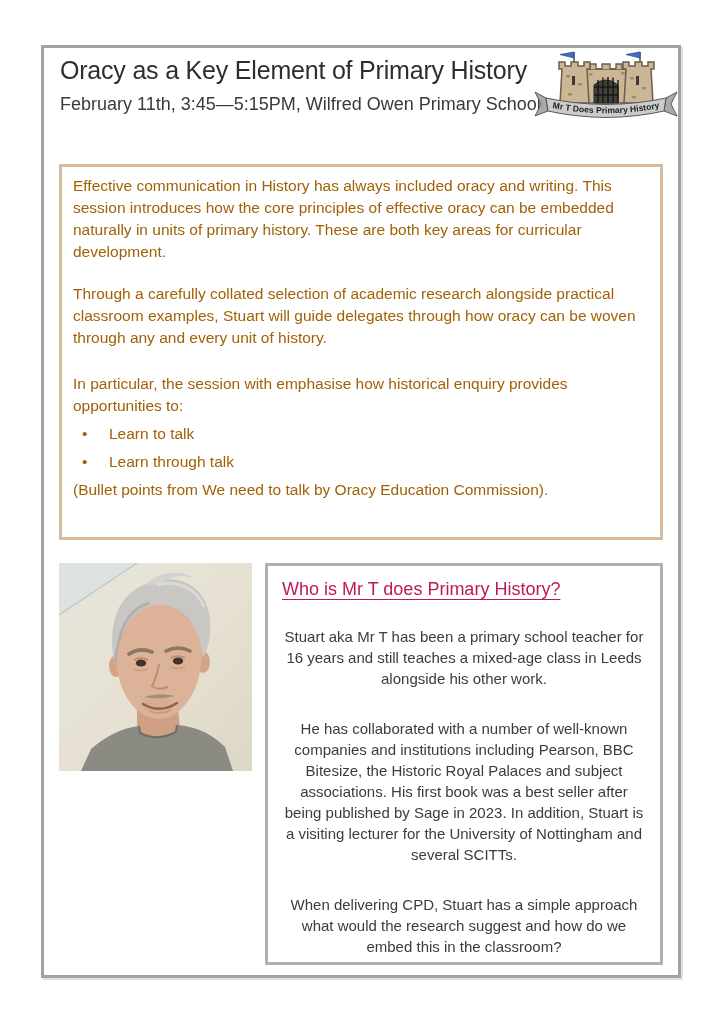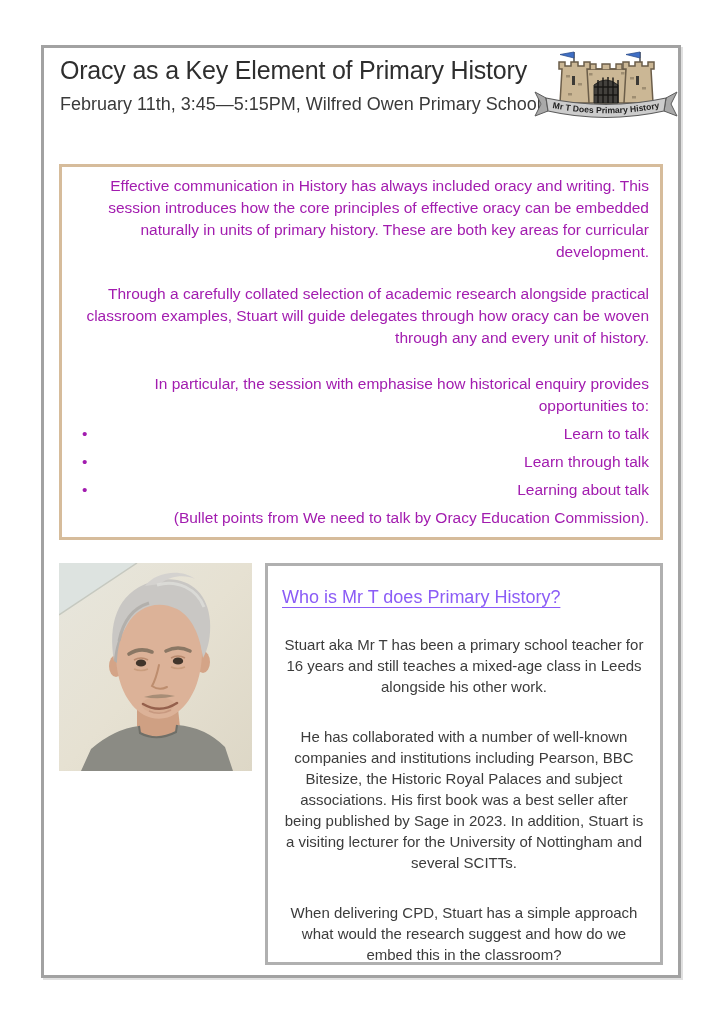--- a/index.html
+++ b/index.html
@@ -19,39 +19,39 @@
     margin:0;font-size:25px;line-height:32px;font-weight:400;color:#2e2e2e;
     letter-spacing:-0.2px;white-space:nowrap;
   }
   .subtitle{margin-top:6px;font-size:18px;line-height:24px;color:#3a3a3a;}
   .tickets{margin-top:8px;font-size:17.5px;line-height:24px;color:#3a3a3a;}
   .logo{position:absolute;top:1px;right:0px;width:144px;height:76px;}
   
   .desc-box{
     margin:10px 15px 0 15px;box-sizing:border-box;height:376px;overflow:hidden;
     border:3px solid #d6bc9b;padding:8px 11px 0 11px;
-    font-size:15.5px;line-height:22px;color:#a21caf;text-align:right;
+    font-size:15.5px;line-height:22px;color:#a16207;
   }
   .desc-box p{margin:0 0 24px 0;}
   .desc-box p.p1{margin-bottom:20px;}
   .desc-box p.p3{margin-bottom:6px;}
   .bullet-list{list-style:none;margin:0;padding:0;}
   .bullet-list li{position:relative;padding-left:36px;line-height:22px;margin-bottom:6px;}
   .bullet-list li::before{content:"\2022";position:absolute;left:9px;top:0;}
   .desc-box p.footnote{margin:0;}
   
   .bio-row{display:flex;margin:23px 15px 0 15px;gap:13px;}
   .photo{width:193px;height:208px;flex:none;display:block;}
   .bio-box{
     box-sizing:border-box;width:402px;height:402px;overflow:hidden;
     border:3px solid #b0b0b0;padding:12px 14px;
     font-size:15px;line-height:21px;color:#3c3c3c;
   }
   .bio-heading{
-    margin:8px 0 26px 0;font-size:18px;line-height:22px;font-weight:400;color:#8b5cf6;
+    margin:0 0 26px 0;font-size:18px;line-height:22px;font-weight:400;color:#be185d;
     text-decoration:underline;text-underline-offset:4px;text-decoration-thickness:1px;
   }
   .bio-box p{margin:0 0 29px 0;text-align:center;}
   .bio-box p.last{margin-bottom:0;}
 </style>
 </head>
 <body>
 
 <div class="frame">
 
@@ -112,21 +112,20 @@
     <div class="subtitle">February 11th, 3:45—5:15PM, Wilfred Owen Primary School</div>
   </div>
 
   <div class="desc-box">
     <p class="p1">Effective communication in History has always included oracy and writing. This session introduces how the core principles of effective oracy can be embedded naturally in units of primary history. These are both key areas for curricular development.</p>
     <p>Through a carefully collated selection of academic research alongside practical classroom examples, Stuart will guide delegates through how oracy can be woven through any and every unit of history.</p>
     <p class="p3">In particular, the session with emphasise how historical enquiry  provides opportunities to:</p>
     <ul class="bullet-list">
       <li>Learn to talk</li>
       <li>Learn through talk</li>
-      <li>Learning about talk</li>
     </ul>
     <p class="footnote">(Bullet points from We need to talk by Oracy Education Commission).</p>
   </div>
 
   <div class="bio-row">
 
     <svg class="photo" viewBox="0 0 193 208">
       <defs>
         <linearGradient id="wall" x1="0" y1="0" x2="1" y2="1">
           <stop offset="0" stop-color="#e7e6dd"></stop>

